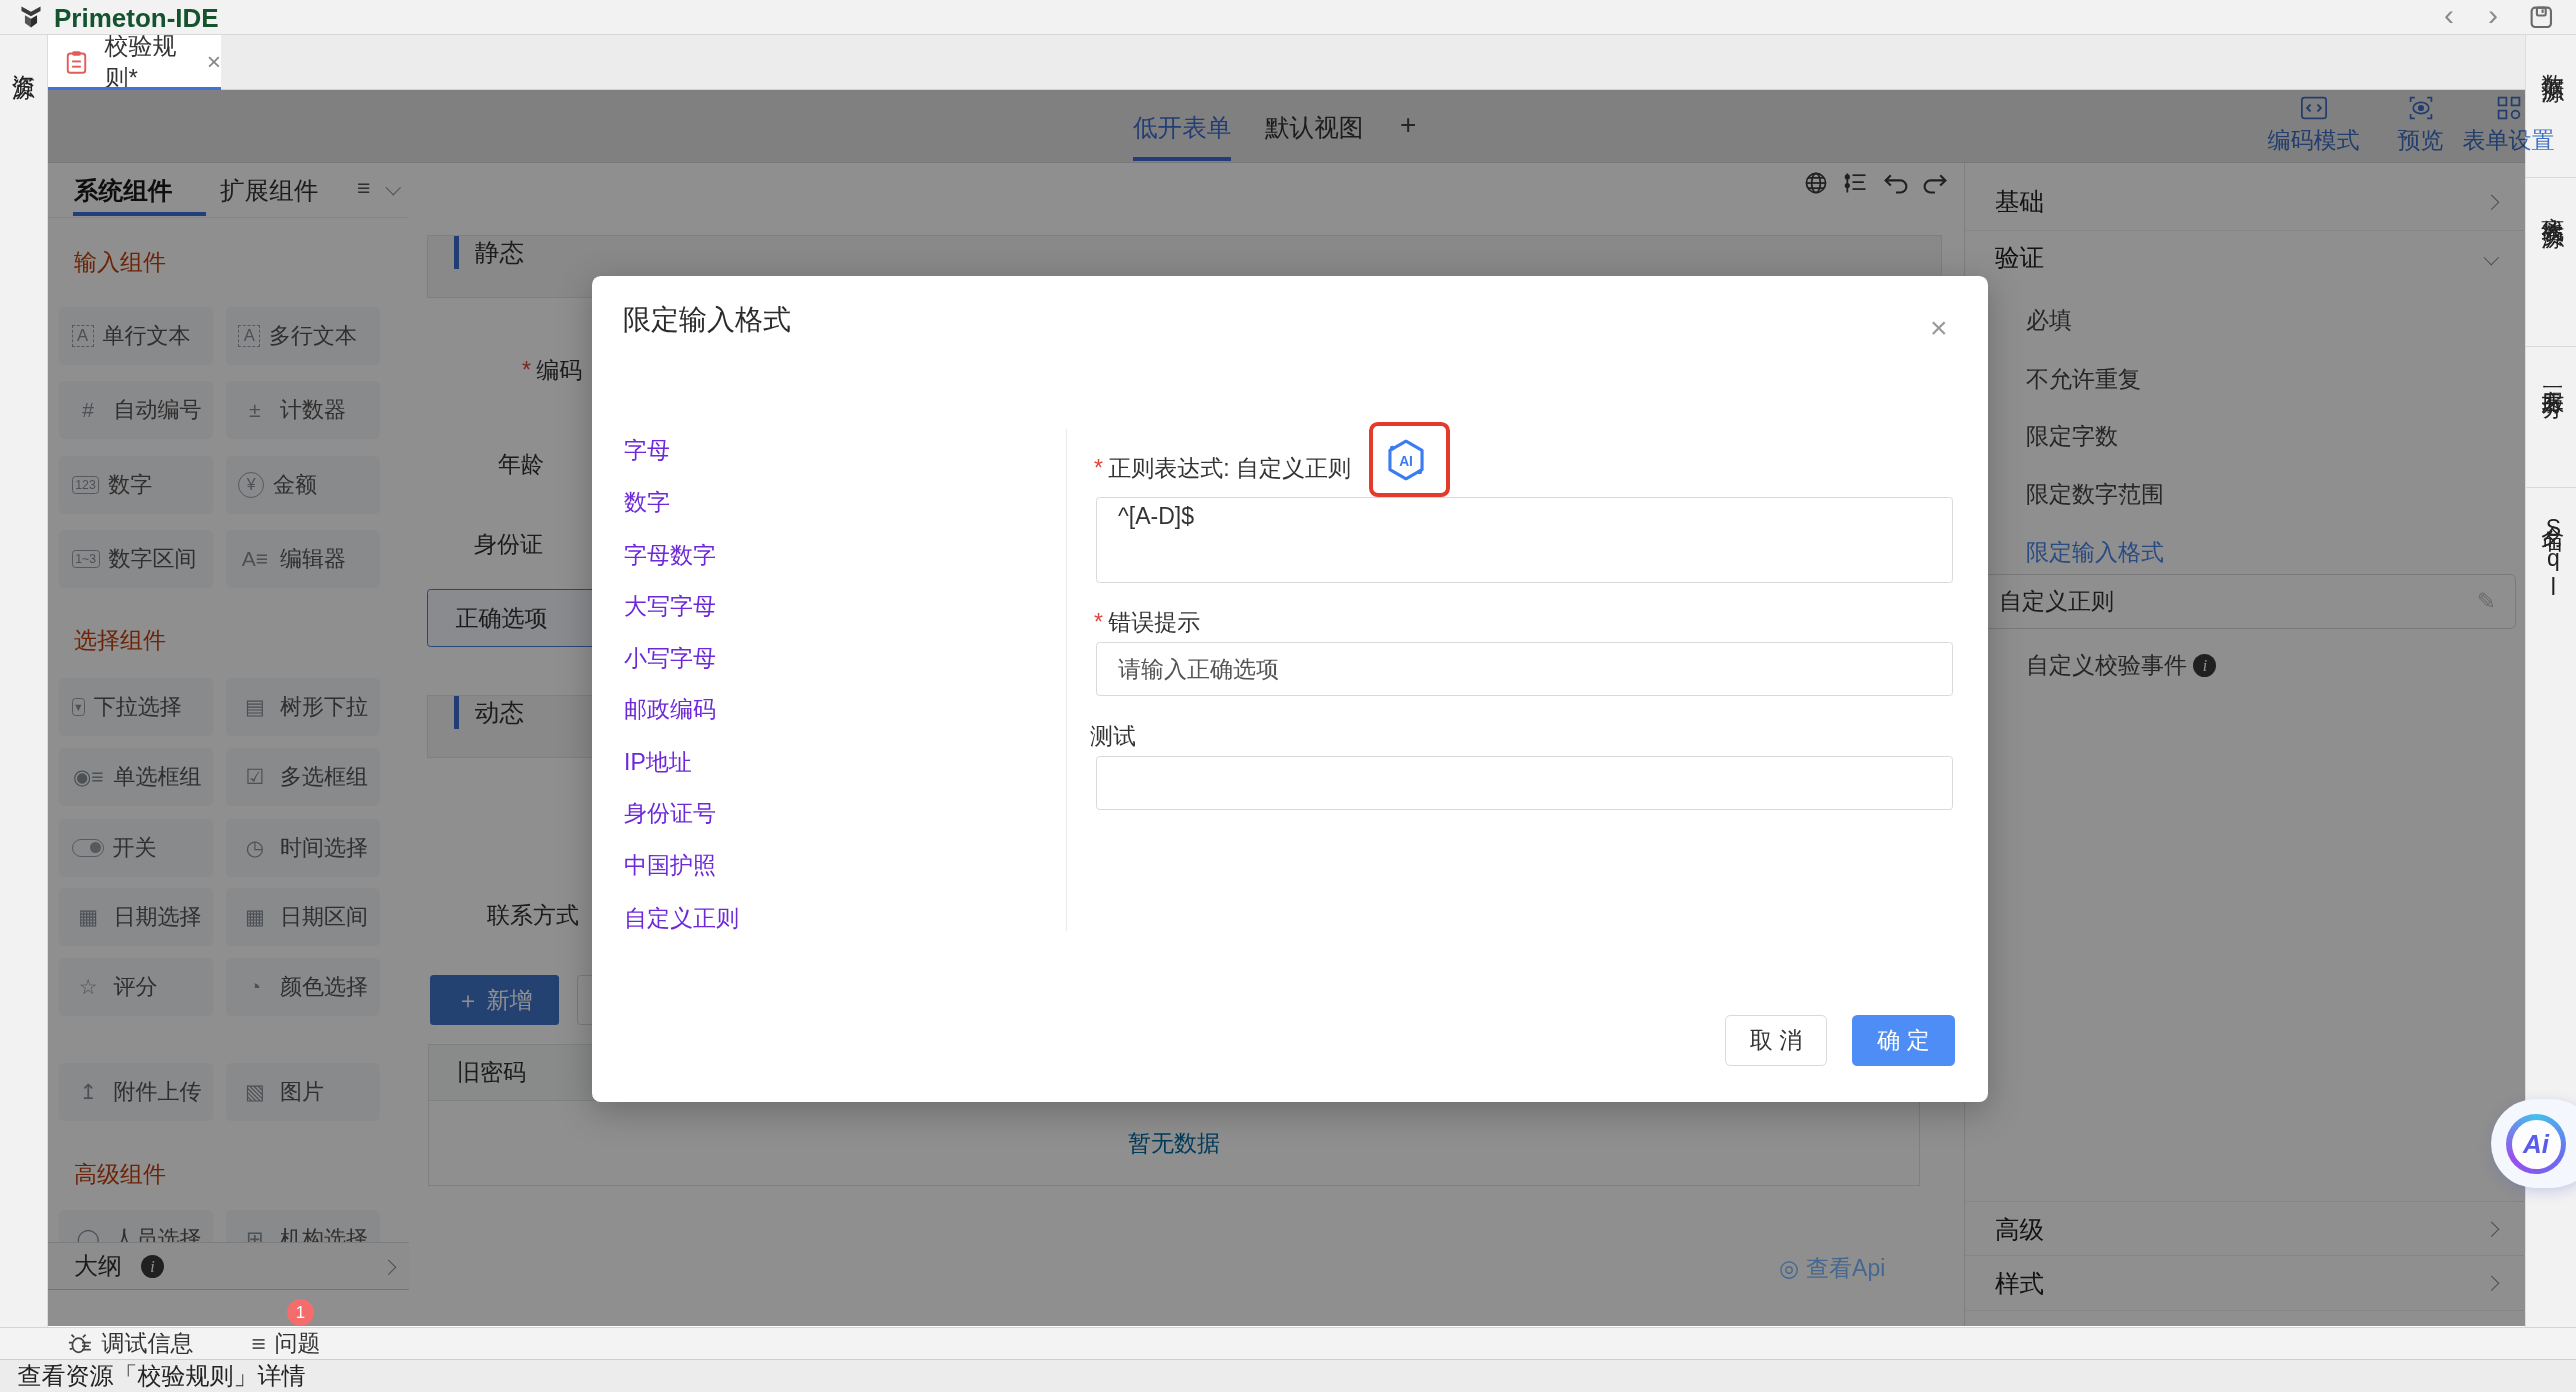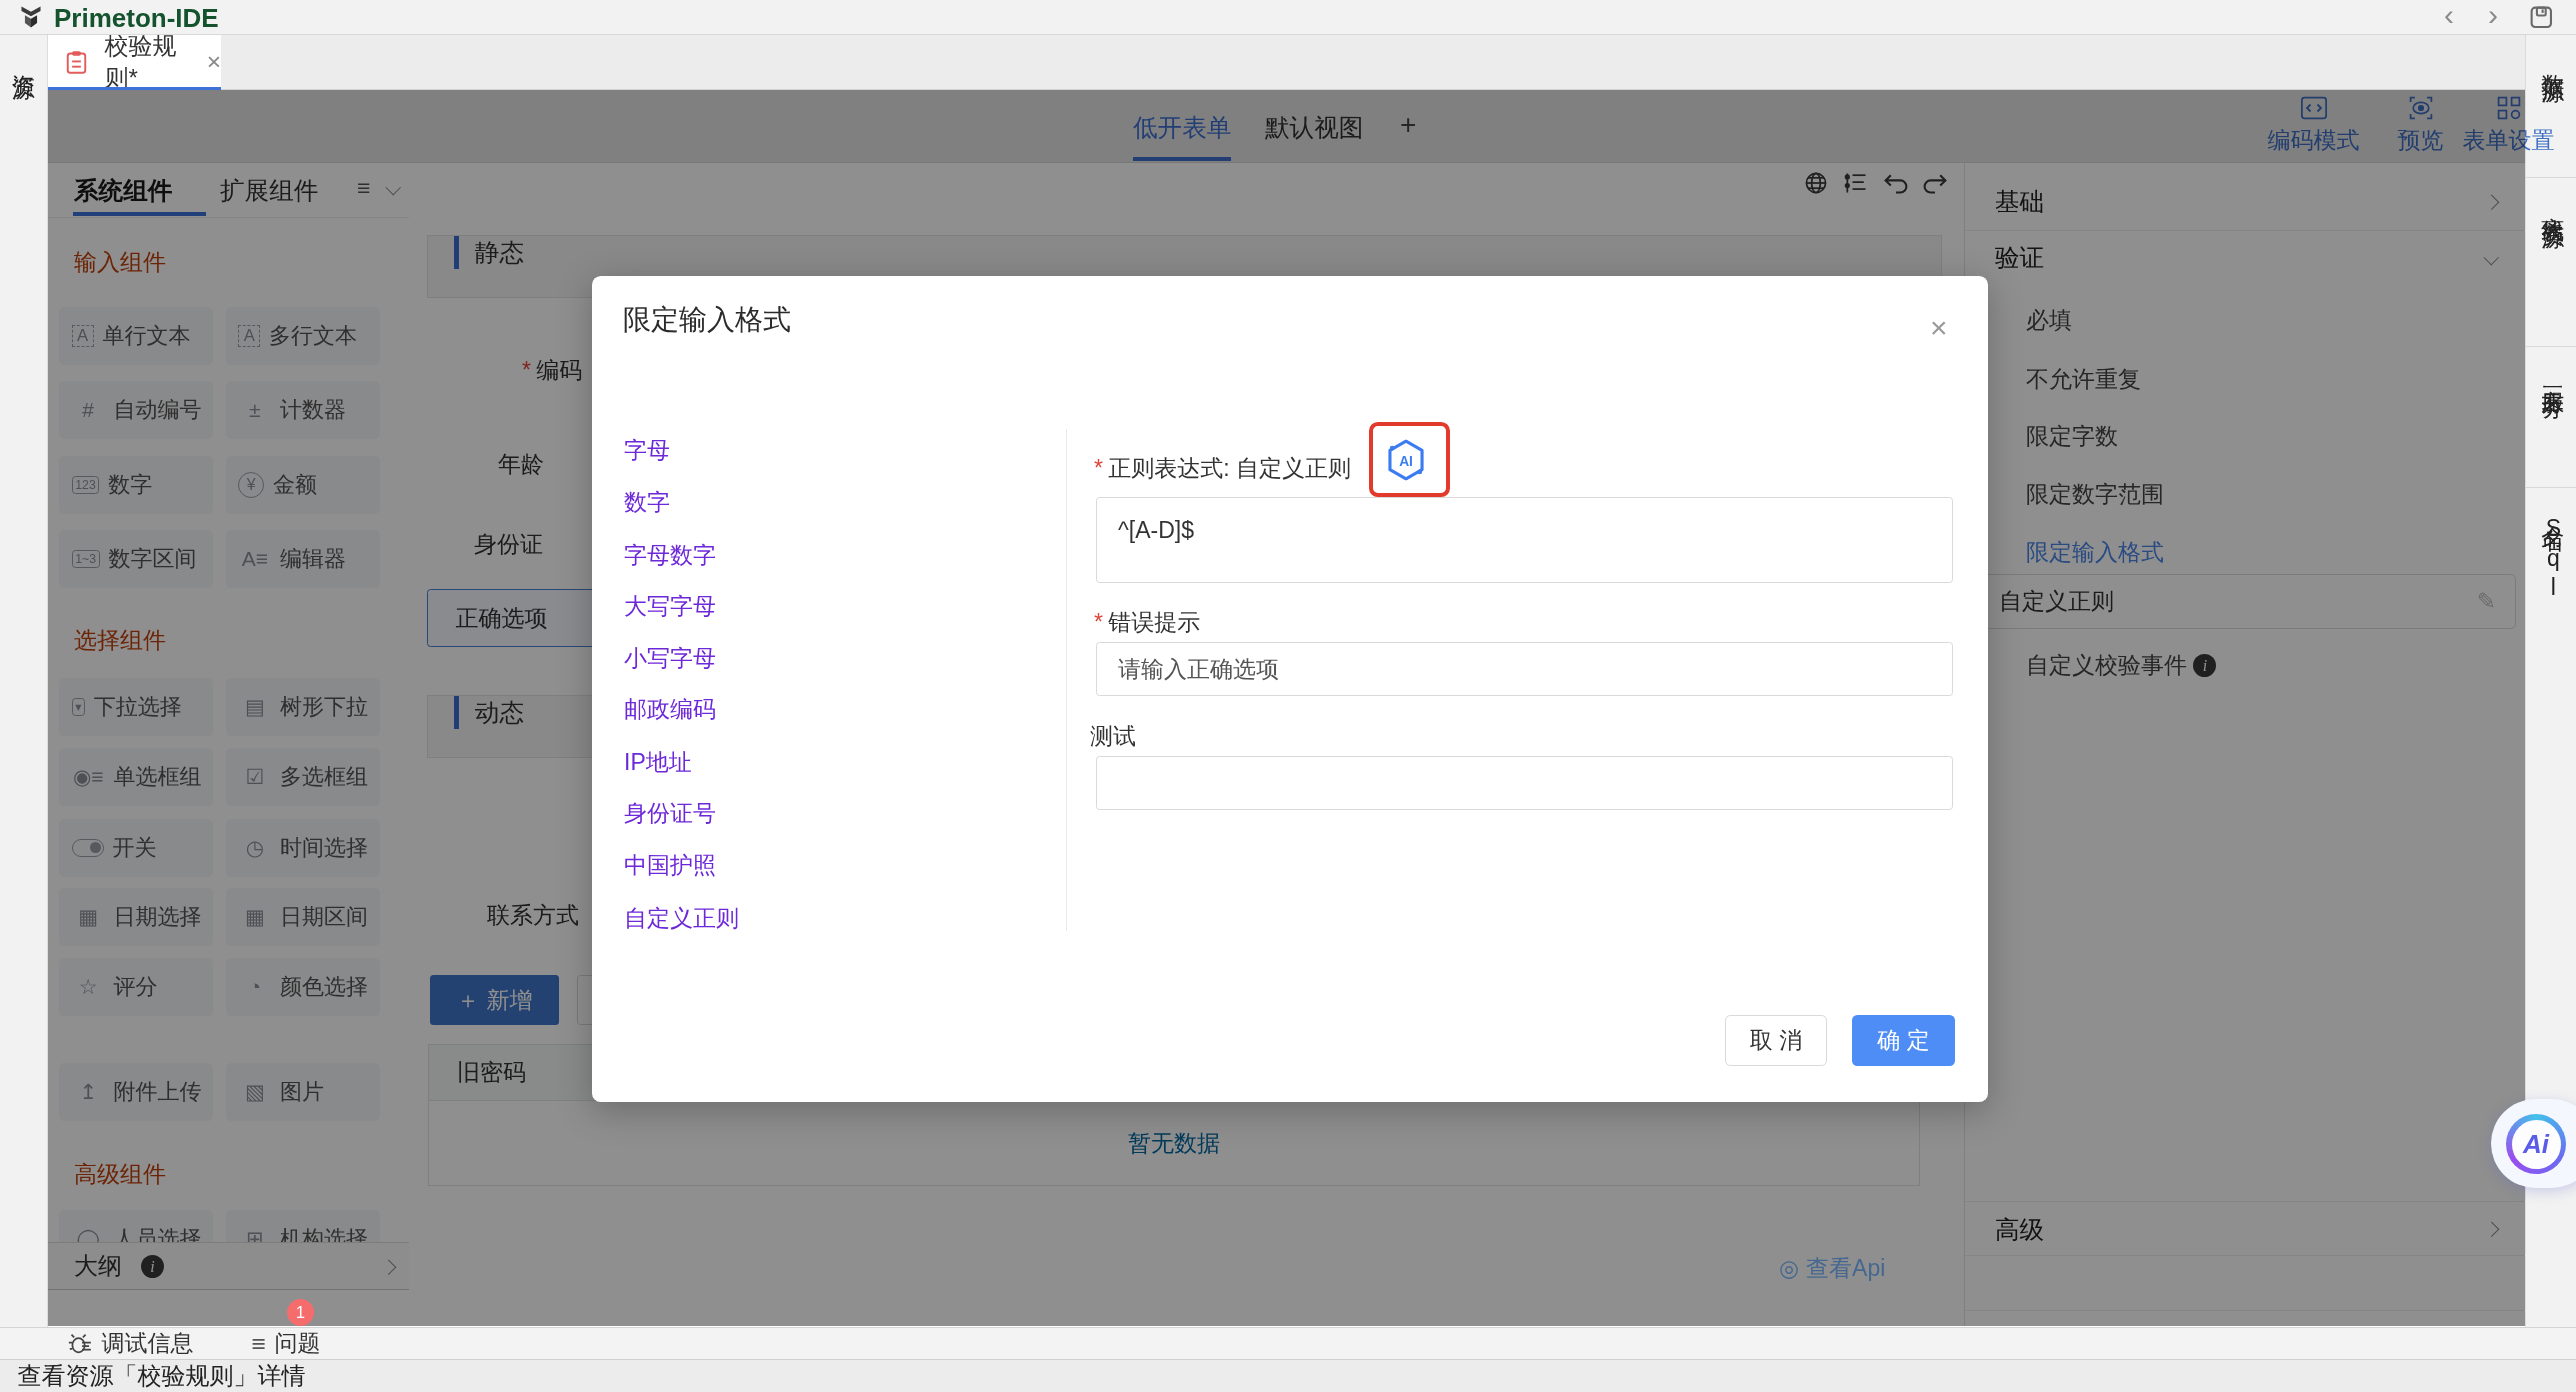--- a/index.html
+++ b/index.html
@@ -72,21 +72,21 @@
   #regexinput{position:absolute;left:14px;top:411px;width:537px;height:55px;border:0.9px solid #d9d9d9;border-radius:5.3px;display:flex;align-items:center;justify-content:space-between;padding:0 19px;font-size:23px;color:#333}
   .hline{position:absolute;left:0;width:561px;height:0.9px;background:#ededed}
   
   #overlay{left:48px;top:90px;width:2477px;height:1236px;background:rgba(0,0,0,0.44);z-index:10}
   #modal{left:592px;top:276px;width:1396px;height:826px;background:#fff;border-radius:8.8px;box-shadow:0 8.8px 35px rgba(0,0,0,.25);z-index:20}
   #mtitle{left:31px;top:24.6px;font-size:28px;color:#2b2b2b}
   #mclose{left:1338px;top:35px;font-size:30px;color:#999}
   .mopt{position:absolute;left:32px;font-size:23px;color:#6d28d9}
   #mdivider{left:474px;top:153px;width:0.9px;height:502px;background:#e9e9e9}
   .mlabel{position:absolute;font-size:23px;color:#333;white-space:nowrap}
-  .mfield{position:absolute;left:504px;width:857px;border:0.9px solid #d9d9d9;border-radius:3.5px;font-size:23px;color:#555;font-family:"Liberation Sans",sans-serif;padding:19px 21px;resize:none;outline:none;background:#fff}
+  .mfield{position:absolute;left:504px;width:857px;border:0.9px solid #d9d9d9;border-radius:3.5px;font-size:23px;color:#555;font-family:"Liberation Sans",sans-serif;padding:5px 21px;resize:none;outline:none;background:#fff}
   #mcancel{position:absolute;left:1133px;top:739px;width:102px;height:51px;background:#fff;border:0.9px solid #d9d9d9;border-radius:5.3px;font-size:23px;color:#333;display:flex;align-items:center;justify-content:center}
   #mok{position:absolute;left:1260px;top:739px;width:103px;height:51px;background:#4d8df5;border-radius:5.3px;font-size:23px;color:#fff;display:flex;align-items:center;justify-content:center}
   #redbox{left:1369px;top:422px;width:81px;height:75px;border:4.4px solid #e23b2c;border-radius:8.8px;z-index:21}
   #aiicon{left:1384px;top:438px;z-index:22}
   
   #bottombar{left:0;top:1327px;width:2576px;height:32px;background:#f3f3f3;border-top:0.9px solid #d4d4d4;z-index:11;display:flex;align-items:center;gap:26px;padding-left:68px;font-size:23px;color:#333}
   #badge{left:287px;top:1299px;width:27px;height:27px;border-radius:50%;background:#f56c6c;color:#fff;font-size:16.7px;display:flex;align-items:center;justify-content:center;z-index:12}
   #statusbar{left:0;top:1359px;width:2576px;height:33px;background:#ececec;border-top:0.9px solid #cfcfcf;z-index:11;display:flex;align-items:center;padding-left:17.5px;font-size:24px;color:#222}
   
   #aifab{left:2491px;top:1099px;width:105px;height:89px;background:#f4f7fd;border-radius:46px;z-index:22;box-shadow:0 3.5px 12.3px rgba(80,90,200,.25)}
@@ -377,20 +377,24 @@
     <span>自定义正则</span>
     <span style="color:#c0c0c0">✎</span>
   </div>
   <span class="valitem" style="top:487px"><span>自定义校验事件</span>&nbsp;<span class="infoi" style="vertical-align:1.8px">i</span></span>
   <span class="hline" style="top:1038px"></span>
   <div class="grouprow" style="top:1040px">
     <span>高级</span>
     <span class="chev r"></span>
   </div>
   <span class="hline" style="top:1092px"></span>
+  <div class="grouprow" style="top:1094px">
+    <span>样式</span>
+    <span class="chev r"></span>
+  </div>
   <span class="hline" style="top:1147px"></span>
 </div>
 
 <div class="abs" id="overlay"></div>
 
 <div class="abs" id="modal">
   <span class="abs" id="mtitle">限定输入格式</span>
   <span class="abs" id="mclose">×</span>
 
   <span class="mopt" style="top:159px">字母</span>

